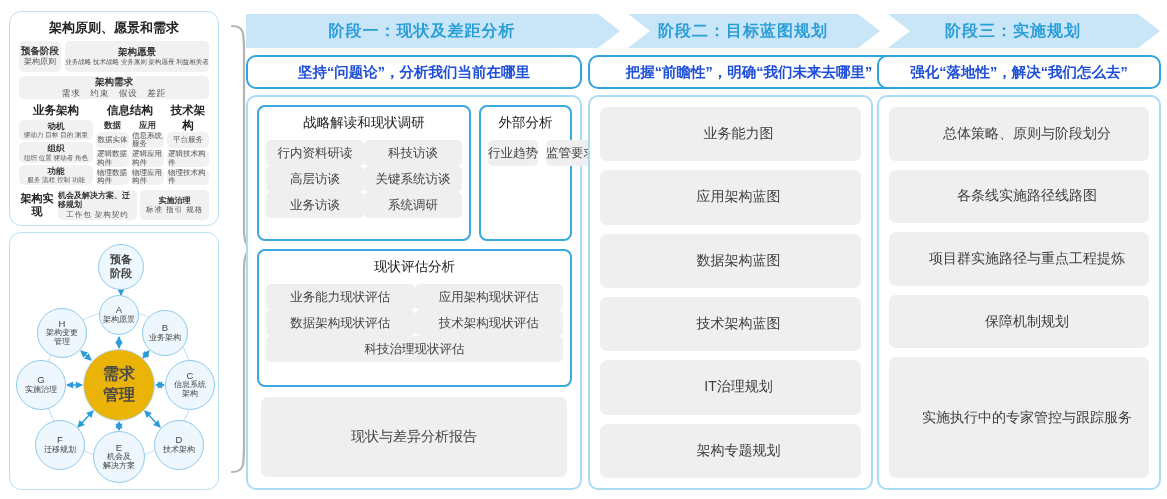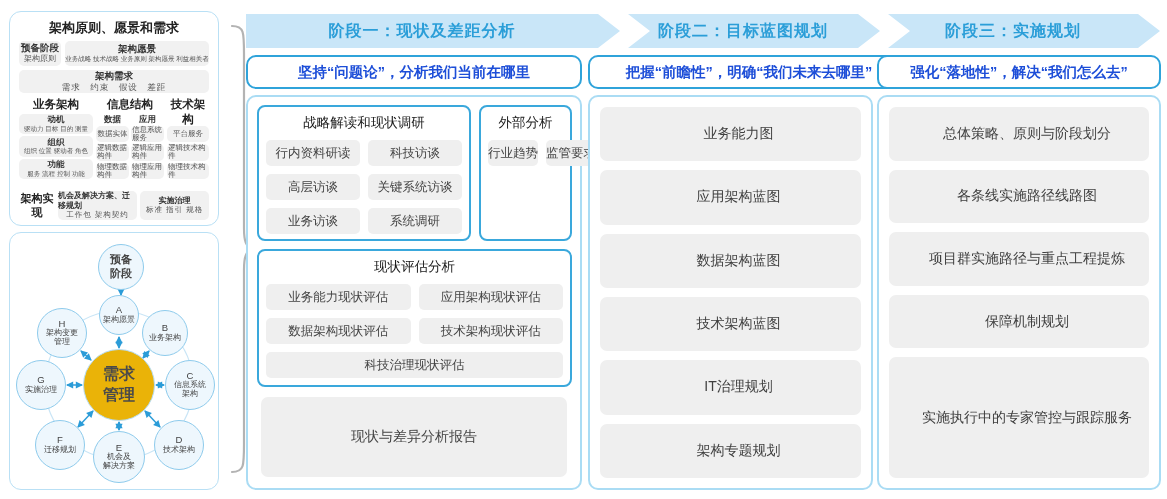--- a/index.html
+++ b/index.html
@@ -25,21 +25,21 @@
   .hd-b { width:74px; } .hd-i { flex:1; } .hd-t { width:42px; }
   .lt-cols { display:flex; gap:3px; height:76px; }
   .bcol { width:74px; display:flex; flex-direction:column; gap:2px; }
   .bcol .gbox { flex:1; }
   .bcol .gbox b { font-size:8.5px; }
   .icol { flex:1; display:flex; gap:2px; }
   .subcol { flex:1; display:flex; flex-direction:column; gap:2px; }
   .subhead { font-weight:bold; font-size:8.5px; color:#333; text-align:center; height:10px; line-height:10px; }
   .xs { flex:1; font-size:7.5px; color:#555; line-height:1.1; padding:0 1px; }
   .tcol { width:42px; display:flex; flex-direction:column; gap:2px; padding-top:12px; }
-  .lt-real { display:flex; gap:3px; height:38px; margin-top:8px; }
+  .lt-real { display:flex; gap:3px; height:38px; margin-top:1px; }
   .real-label { width:36px; font-weight:bold; font-size:11px; color:#222; display:flex; align-items:center; justify-content:center; text-align:center; line-height:1.2; }
   .opp { flex:1.15; } .gov { flex:1; }
   .opp b, .gov b { font-size:8px; line-height:1.2; }
   .opp span, .gov span { font-size:7.5px; letter-spacing:1px; }
 
   
   #left-bottom { left:9px; top:232px; width:210px; height:258px; }
   #adm { position:absolute; inset:0; }
   #adm svg { position:absolute; inset:0; }
   .adm-circle { position:absolute; border-radius:50%; background:#eef7fd; border:1.5px solid #8ecbec;
@@ -75,21 +75,21 @@
   .column { position:absolute; top:95px; height:395px; background:#fff; border:2px solid #aadcf4; border-radius:10px; }
   #col1 { left:246px; width:336px; }
   #col2 { left:588px; width:285px; }
   #col3 { left:877px; width:284px; }
 
   .bluebox { position:absolute; border:2px solid #3aa8dc; border-radius:8px; background:#fff; }
   .bluebox-title { text-align:center; font-weight:normal; font-size:13.5px; color:#1a1a1a; margin-top:7px; }
   #strategy-box { left:9px; top:8px; width:214px; height:136px; }
   #external-box { left:231px; top:8px; width:93px; height:136px; }
   #assessment-box { left:9px; top:152px; width:315px; height:138px; }
-  .grid2 { display:grid; grid-template-columns:1fr 1fr; gap:8px; padding:8px 7px 0; }
+  .grid2 { display:grid; grid-template-columns:1fr 1fr; gap:0; padding:8px 7px 0; }
   .list1 { display:flex; flex-direction:row; gap:8px; padding:8px 7px 0; }
   .gitem { background:#efefef; border-radius:5px; height:26px; display:flex; align-items:center; justify-content:center;
            font-size:12.5px; color:#444; white-space:nowrap; }
   .span2 { grid-column:1 / -1; }
   #report-box { position:absolute; left:13px; top:300px; width:306px; height:80px; background:#efefef; border-radius:7px;
                 display:flex; align-items:center; justify-content:center; font-size:14px; color:#444; }
 
   .col-list { position:absolute; left:10px; right:10px; top:10px; bottom:10px; display:flex; flex-direction:column; gap:9px; }
   .col-item { flex:1; background:#efefef; border-radius:7px; display:flex; align-items:center; justify-content:center;
               font-size:14px; color:#3f3f3f; text-align:center;padding-left:16px; }

